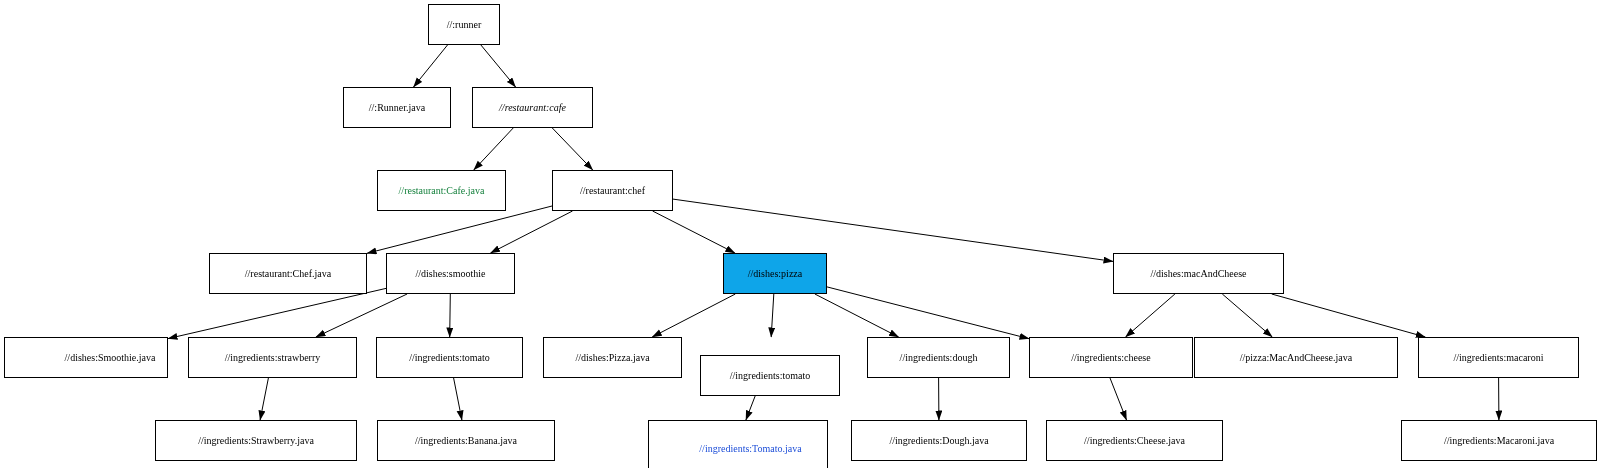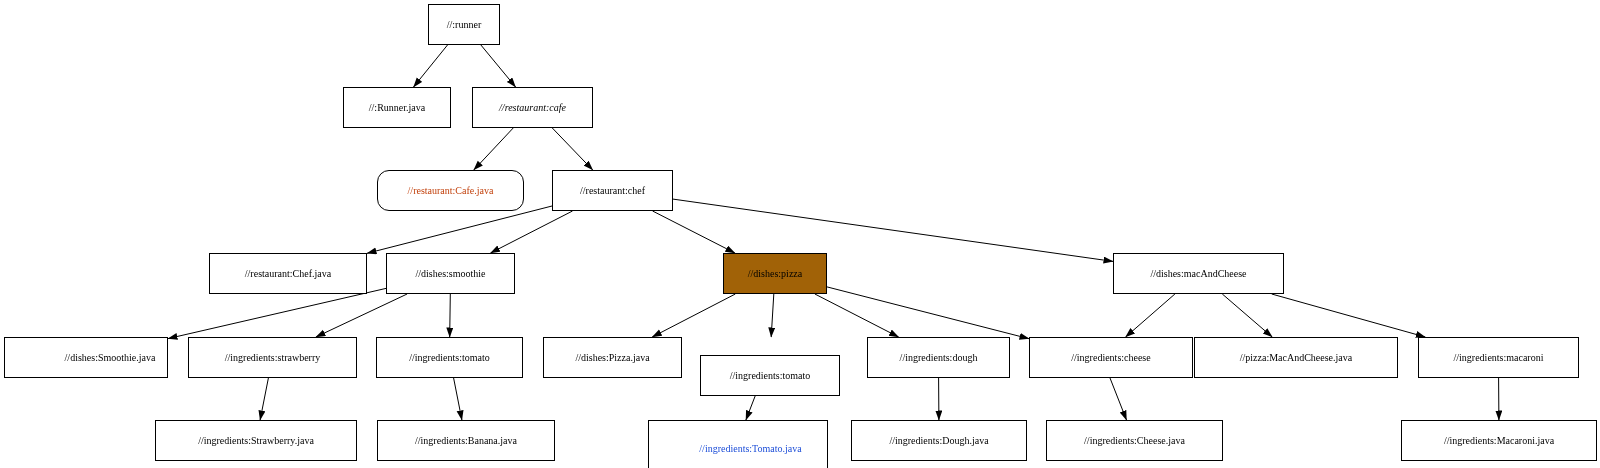--- a/index.html
+++ b/index.html
@@ -69,25 +69,25 @@
       <line x1="1110.0" y1="378.0" x2="1126.5" y2="420.0" stroke="#000000" stroke-width="1" marker-end="url(#arrow)"></line>
       <line x1="1174.9" y1="294.0" x2="1125.6" y2="337.0" stroke="#000000" stroke-width="1" marker-end="url(#arrow)"></line>
       <line x1="1222.3" y1="294.0" x2="1272.2" y2="337.0" stroke="#000000" stroke-width="1" marker-end="url(#arrow)"></line>
       <line x1="1271.7" y1="294.0" x2="1425.3" y2="337.0" stroke="#000000" stroke-width="1" marker-end="url(#arrow)"></line>
       <line x1="1498.6" y1="378.0" x2="1498.9" y2="420.0" stroke="#000000" stroke-width="1" marker-end="url(#arrow)"></line>
     </svg>
   <div>
       <div class="node" style="left: 428px; top: 4px; width: 72px; height: 41px; border-color: rgb(0, 0, 0); background: rgb(255, 255, 255); color: rgb(0, 0, 0);">//:runner</div>
       <div class="node" style="left: 343px; top: 87px; width: 108px; height: 41px; border-color: rgb(0, 0, 0); background: rgb(255, 255, 255); color: rgb(0, 0, 0);">//:Runner.java</div>
       <div class="node" style="left: 472px; top: 87px; width: 121px; height: 41px; border-color: rgb(0, 0, 0); background: rgb(255, 255, 255); color: rgb(0, 0, 0); font-style: italic;">//restaurant:cafe</div>
-      <div class="node" style="left: 377px; top: 170px; width: 147px; height: 41px; border-color: rgb(0, 0, 0); background: rgb(255, 255, 255); color: #c2410c; border-radius: 12px;">//restaurant:Cafe.java</div>
+      <div class="node" style="left: 377px; top: 170px; width: 129px; height: 41px; border-color: rgb(0, 0, 0); background: rgb(255, 255, 255); color: #15803d;">//restaurant:Cafe.java</div>
       <div class="node" style="left: 552px; top: 170px; width: 121px; height: 41px; border-color: rgb(0, 0, 0); background: rgb(255, 255, 255); color: rgb(0, 0, 0);">//restaurant:chef</div>
       <div class="node" style="left: 209px; top: 253px; width: 158px; height: 41px; border-color: rgb(0, 0, 0); background: rgb(255, 255, 255); color: rgb(0, 0, 0);">//restaurant:Chef.java</div>
       <div class="node" style="left: 386px; top: 253px; width: 129px; height: 41px; border-color: rgb(0, 0, 0); background: rgb(255, 255, 255); color: rgb(0, 0, 0);">//dishes:smoothie</div>
-      <div class="node" style="left: 723px; top: 253px; width: 104px; height: 41px; border-color: rgb(0, 0, 0); background: #a16207; color: rgb(0, 0, 0); text-align: center;">//dishes:pizza</div>
+      <div class="node" style="left: 723px; top: 253px; width: 104px; height: 41px; border-color: rgb(0, 0, 0); background: #0ea5e9; color: rgb(0, 0, 0); text-align: center;">//dishes:pizza</div>
       <div class="node" style="left: 1113px; top: 253px; width: 171px; height: 41px; border-color: rgb(0, 0, 0); background: rgb(255, 255, 255); color: rgb(0, 0, 0);">//dishes:macAndCheese</div>
       <div class="node" style="left: 4px; top: 337px; width: 164px; height: 41px; border-color: rgb(0, 0, 0); background: rgb(255, 255, 255); color: rgb(0, 0, 0); padding-left: 48px;">//dishes:Smoothie.java</div>
       <div class="node" style="left: 188px; top: 337px; width: 169px; height: 41px; border-color: rgb(0, 0, 0); background: rgb(255, 255, 255); color: rgb(0, 0, 0);">//ingredients:strawberry</div>
       <div class="node" style="left: 376px; top: 337px; width: 147px; height: 41px; border-color: rgb(0, 0, 0); background: rgb(255, 255, 255); color: rgb(0, 0, 0);">//ingredients:tomato</div>
       <div class="node" style="left: 543px; top: 337px; width: 139px; height: 41px; border-color: rgb(0, 0, 0); background: rgb(255, 255, 255); color: rgb(0, 0, 0);">//dishes:Pizza.java</div>
       <div class="node" style="left: 700px; top: 337px; width: 140px; height: 41px; border-color: rgb(0, 0, 0); background: rgb(255, 255, 255); color: rgb(0, 0, 0); margin-top: 18px;">//ingredients:tomato</div>
       <div class="node" style="left: 867px; top: 337px; width: 143px; height: 41px; border-color: rgb(0, 0, 0); background: rgb(255, 255, 255); color: rgb(0, 0, 0);">//ingredients:dough</div>
       <div class="node" style="left: 1029px; top: 337px; width: 164px; height: 41px; border-color: rgb(0, 0, 0); background: rgb(255, 255, 255); color: rgb(0, 0, 0);">//ingredients:cheese</div>
       <div class="node" style="left: 1194px; top: 337px; width: 204px; height: 41px; border-color: rgb(0, 0, 0); background: rgb(255, 255, 255); color: rgb(0, 0, 0);">//pizza:MacAndCheese.java</div>
       <div class="node" style="left: 1418px; top: 337px; width: 161px; height: 41px; border-color: rgb(0, 0, 0); background: rgb(255, 255, 255); color: rgb(0, 0, 0);">//ingredients:macaroni</div>

